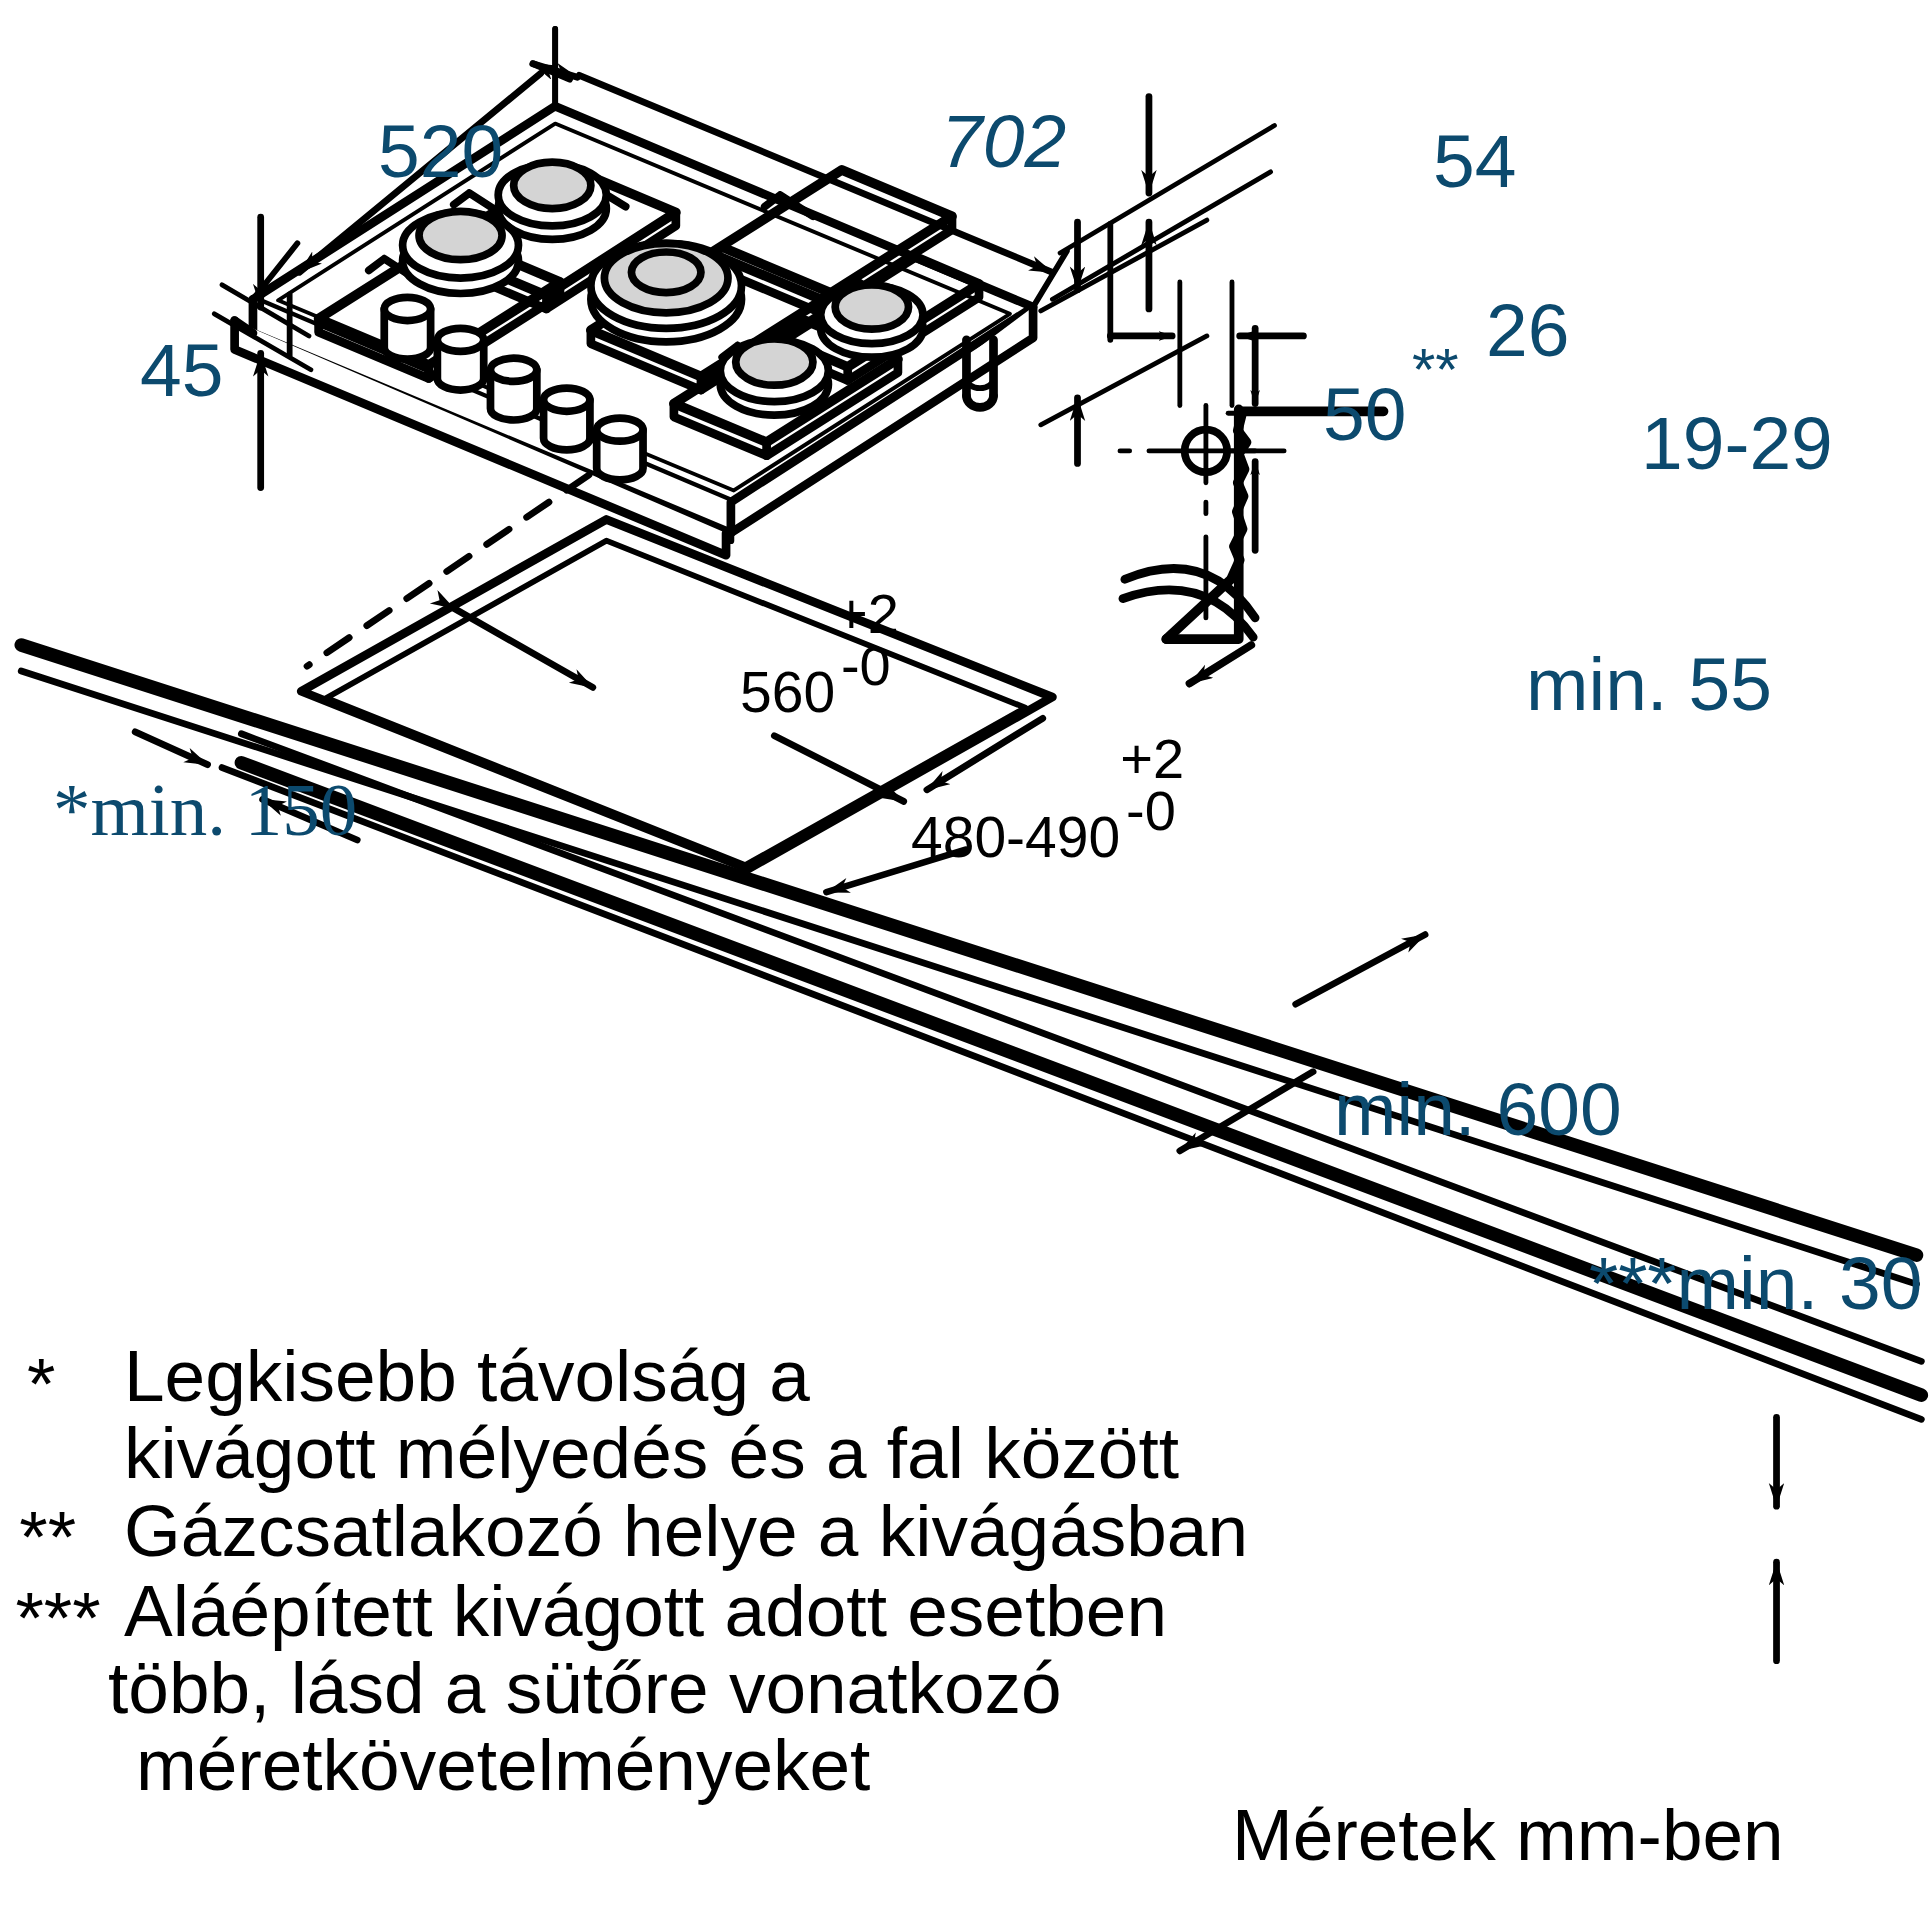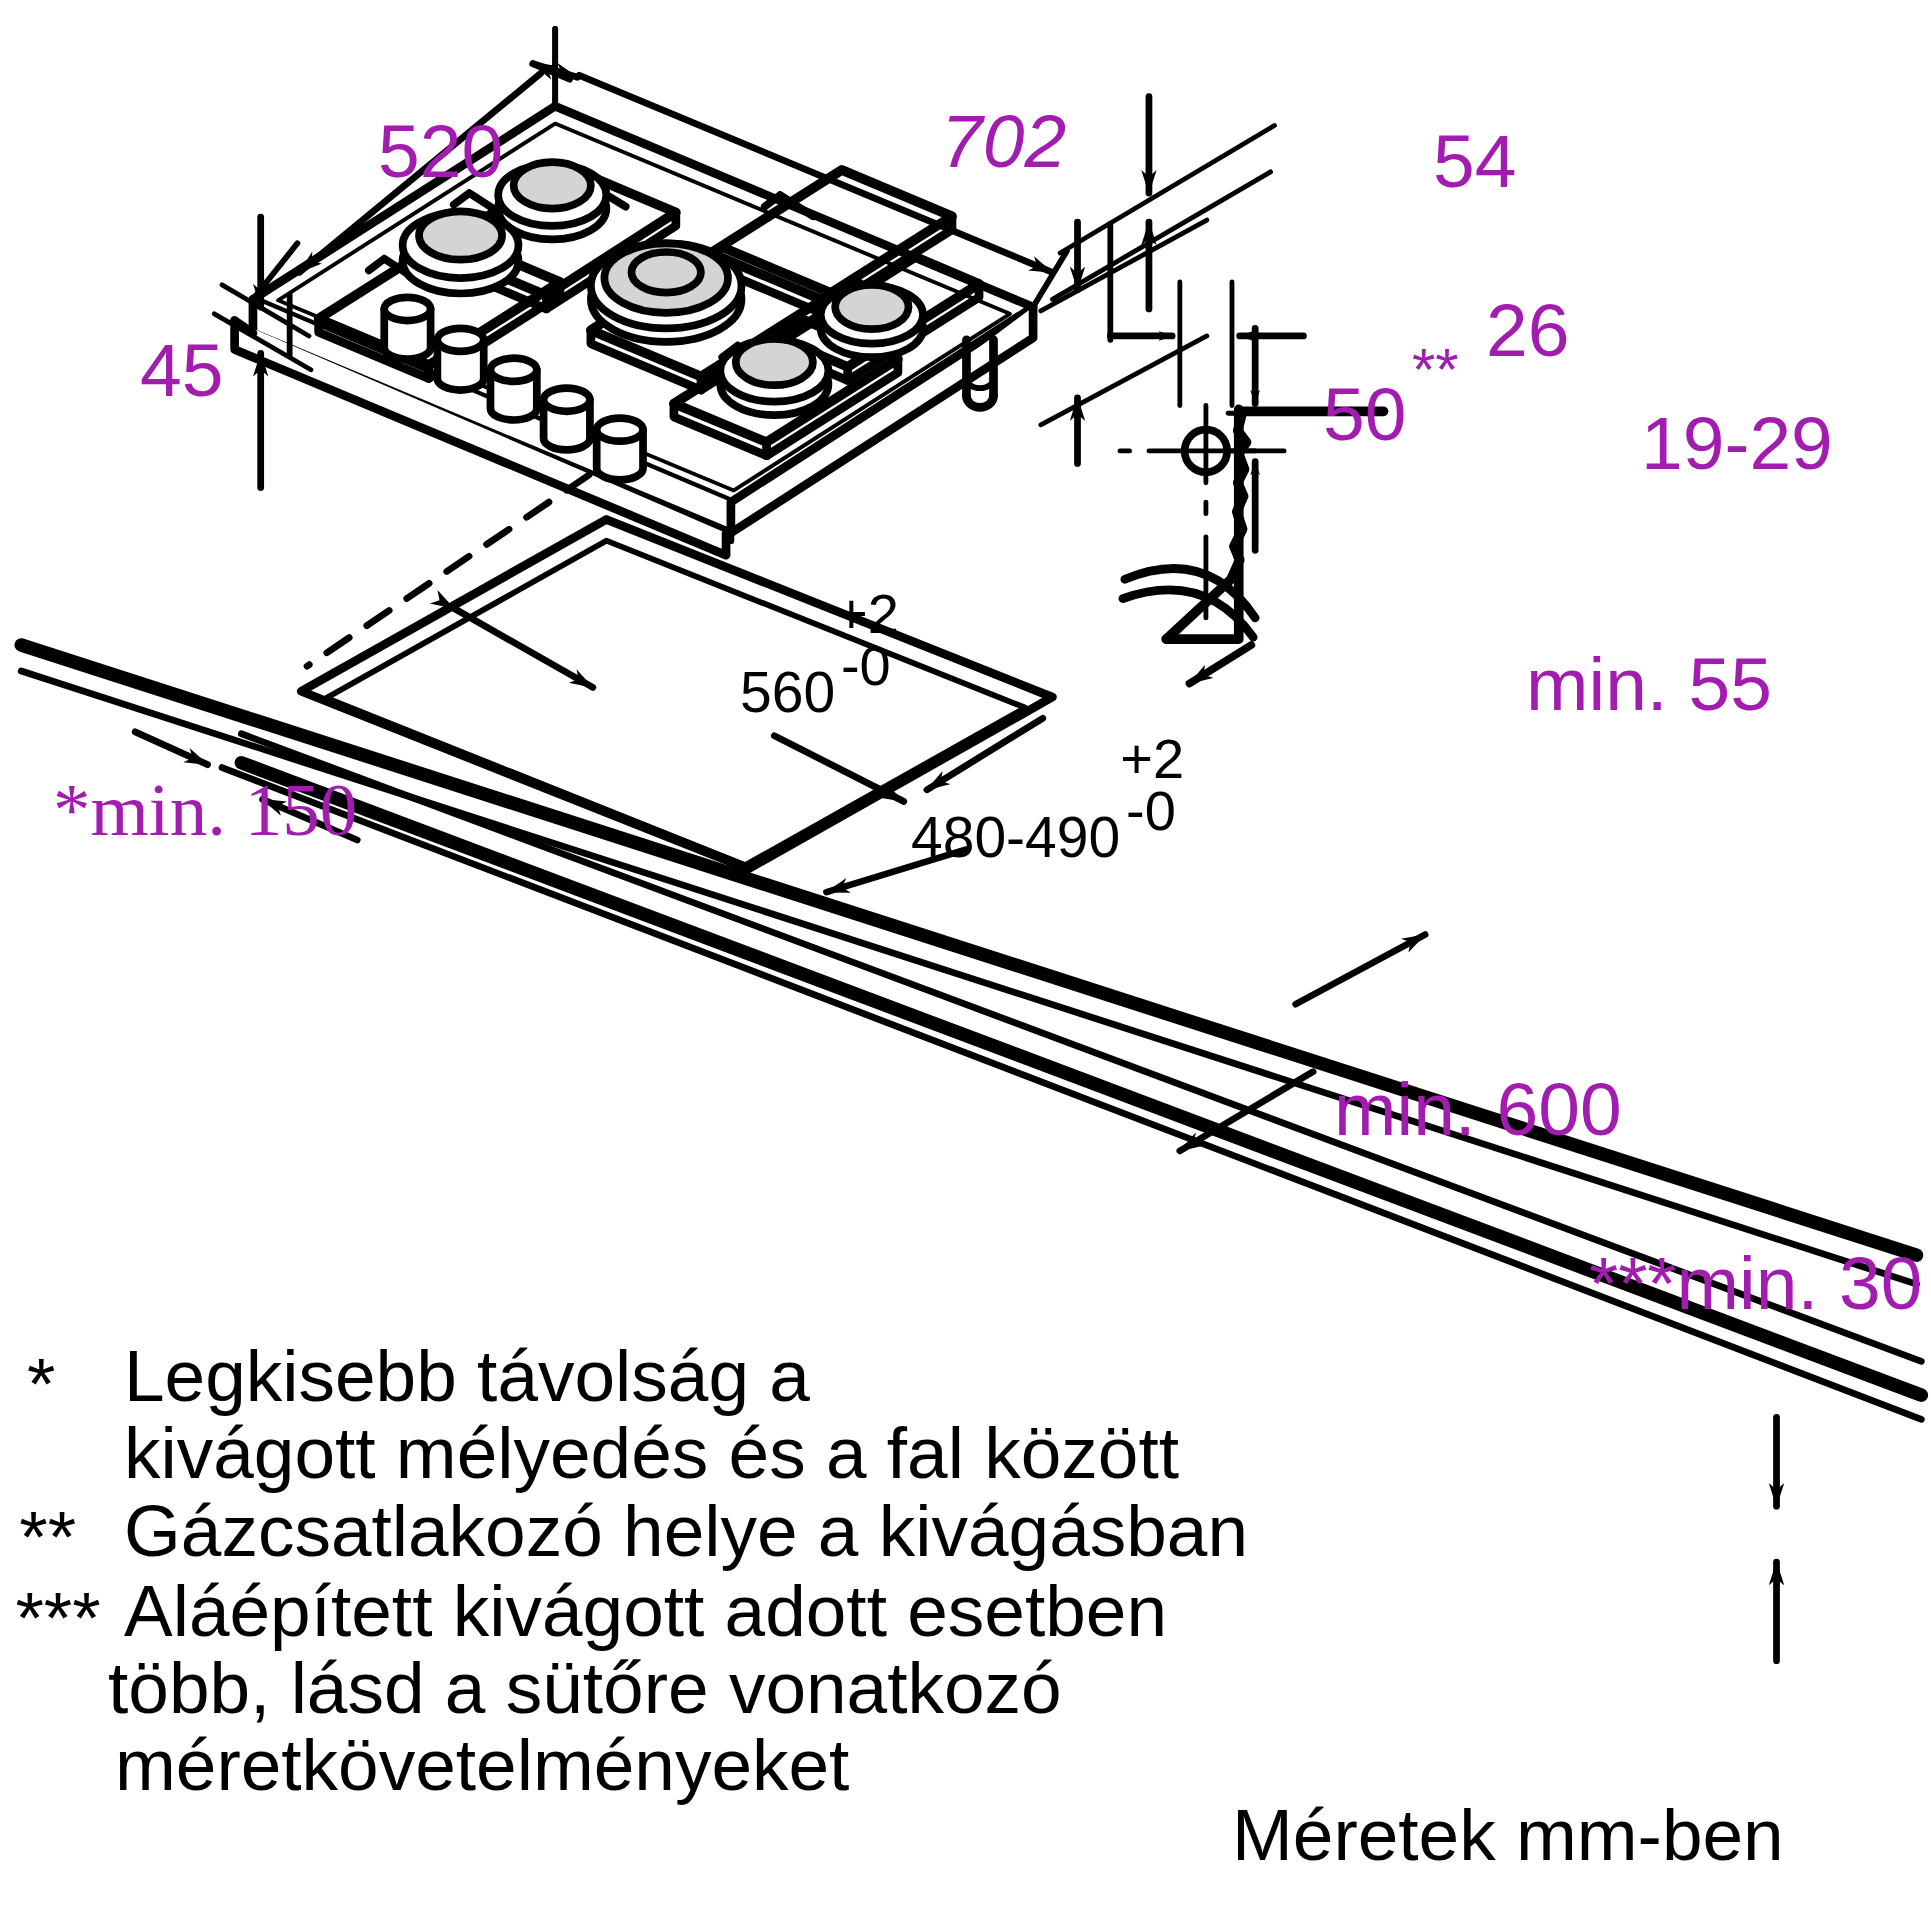--- a/index.html
+++ b/index.html
@@ -17,21 +17,21 @@
     overflow: hidden;
   }
   svg.drawing {
     position: absolute;
     top: 0; left: 0;
     width: 1931px;
     height: 1931px;
   }
   .lbl {
     position: absolute;
-    color: #a21caf;
+    color: #0c4a6e;
     font-family: "Liberation Sans", sans-serif;
     white-space: nowrap;
     line-height: 1;
     font-weight: 400;
   }
   .dim {
     font-size: 75px;
   }
   .tolwrap {
     position: absolute;
@@ -368,18 +368,18 @@
   <div class="legend-star" style="left:27px; top:1342px;">*</div>
   <div class="legend" style="left:124px; top:1337px;">Legkisebb távolság a</div>
   <div class="legend" style="left:124px; top:1414px;">kivágott mélyedés és a fal között</div>
 
   <div class="legend-star" style="left:19.3px; top:1495px;">**</div>
   <div class="legend" style="left:124px; top:1492px;">Gázcsatlakozó helye a kivágásban</div>
 
   <div class="legend-star" style="left:15.4px; top:1576px;">***</div>
   <div class="legend" style="left:124px; top:1572px;">Aláépített kivágott adott esetben</div>
   <div class="legend" style="left:108px; top:1649px;">több, lásd a sütőre vonatkozó</div>
-  <div class="legend" style="left:115px; top:1726px;">méretkövetelményeket</div>
+  <div class="legend" style="left:136px; top:1726px;">méretkövetelményeket</div>
 
   <div class="legend" style="left:1232px; top:1796px;">Méretek mm-ben</div>
 
 </div>
 
 
 </body></html>

